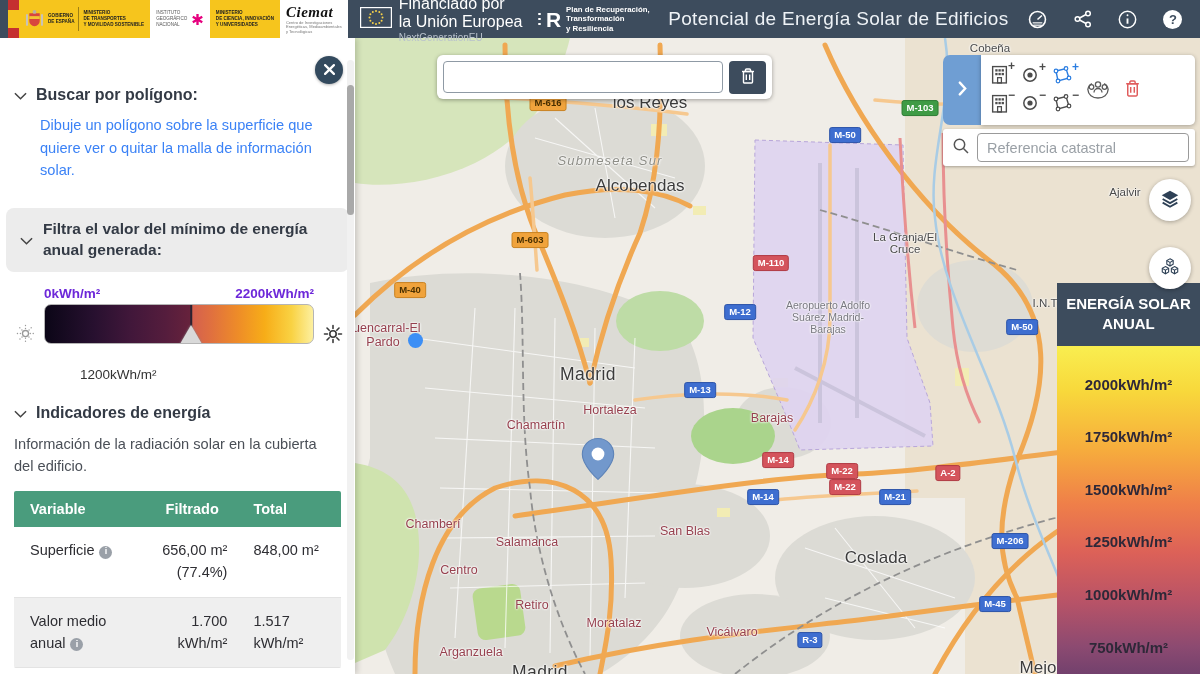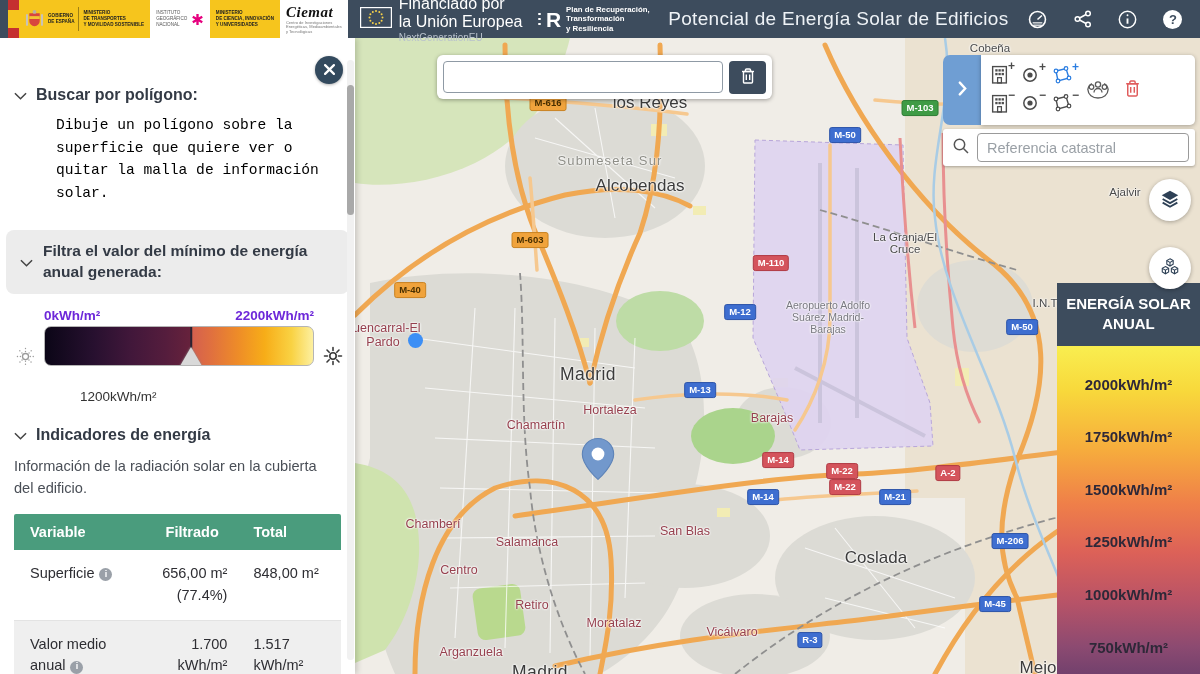--- a/index.html
+++ b/index.html
@@ -34,21 +34,21 @@
 .help-circle { width:19px; height:19px; border-radius:50%; background:#fff; color:#3d4c5d; font-weight:800; font-size:13px; display:flex; align-items:center; justify-content:center; }
 .help-circle::after { content:"?"; }
 
 
 .sidebar { position:absolute; top:38px; left:0; width:355px; height:636px; background:#fff; z-index:20; box-shadow:2px 0 6px rgba(0,0,0,.18); padding-top:40px; overflow:hidden; }
 .close-btn { position:absolute; top:18px; right:12px; width:28px; height:28px; border-radius:50%; background:#334a5e; border:none; display:flex; align-items:center; justify-content:center; cursor:pointer; box-shadow:0 1px 3px rgba(0,0,0,.3); }
 .sbar { position:absolute; top:22px; right:1px; width:7px; height:600px; background:#f1f1f1; border-radius:4px; }
 .sbar .thumb { position:absolute; top:25px; left:0; width:7px; height:130px; background:#a9a9a9; border-radius:4px; }
 .sec-head { display:flex; align-items:center; gap:9px; padding-left:14px; margin-top:8px; }
 .sec-head h3 { font-size:16px; font-weight:700; color:#333a45; }
-.desc { font-size:14.6px; color:#000000; line-height:1.55; padding:10px 22px 0 56px;font-family:Liberation Mono, monospace; }
+.desc { font-size:14.6px; color:#3b82f6; line-height:1.55; padding:10px 22px 0 40px; }
 .filter-box { display:flex; align-items:center; gap:10px; background:#ececec; border-radius:8px; margin:26px 6px 0 6px; padding:11px 16px 11px 14px; cursor:pointer; }
 .filter-box h3 { font-size:15.5px; font-weight:700; color:#333a45; line-height:1.35; }
 .slider-row { display:flex; align-items:center; margin:14px 12px 0 16px; gap:9px; }
 .slider-col { flex:1; position:relative; }
 .slider-labels { display:flex; justify-content:space-between; font-size:13.5px; font-weight:700; color:#6d28d9; margin-bottom:3px; }
 .grad-bar { position:relative; height:40px; border:1px solid #b5b5b5; border-radius:7px; overflow:hidden;
   background:linear-gradient(90deg,#0b0617 0%,#27102f 18%,#41173a 32%,#551d3d 45%,#67223c 54.4%,#d4604f 54.7%,#e0703f 62%,#ee8c28 72%,#f7ad18 82%,#f9d243 92%,#fdf0a0 100%); cursor:pointer; }
 .grad-divider { position:absolute; top:0; width:1.5px; height:100%; background:#2b2330; transform:translateX(-50%); }
 .thumb-tri { position:absolute; bottom:-1px; width:0; height:0; transform:translateX(-50%); border-left:11px solid transparent; border-right:11px solid transparent; border-bottom:19px solid #d9d9d9; filter:drop-shadow(0 0 1px #888); cursor:grab; }
 .slider-value { text-align:center; font-size:13.5px; color:#333; margin-top:23px; width:55%; }
@@ -71,21 +71,21 @@
 
 
 .map { position:absolute; left:355px; top:38px; width:845px; height:636px; overflow:hidden; background:#f0ede7; cursor:grab; }
 .map-svg { position:absolute; left:0; top:0; z-index:0; }
 .labels-layer { position:absolute; left:0; top:0; width:845px; height:636px; z-index:1; pointer-events:none; }
 .mlab { position:absolute; transform:translate(-50%,-50%); white-space:pre-line; text-align:center; text-shadow:0 0 2px #fff,0 0 2px #fff,0 0 3px #fff; }
 .mlab.city { font-size:17px; color:#3c3c3c; }
 .mlab.city-sm { font-size:11.5px; color:#4a4a4a; }
 .mlab.city-lg { font-size:17.5px; color:#3a3a3a; letter-spacing:.4px; }
 .mlab.district { font-size:12.5px; color:#96404e; }
-.mlab.terrain { font-size:13px; color:#8d8d86; letter-spacing:1.2px; }
+.mlab.terrain { font-size:13px; color:#8d8d86; font-style:italic; letter-spacing:1.2px; }
 .mlab.poi { font-size:10.5px; color:#77777f; }
 .shield { position:absolute; transform:translate(-50%,-50%); font-size:9.5px; font-weight:bold; padding:1px 4px; border-radius:2.5px; line-height:1.25; }
 .shield.blue { background:#3e6ed0; color:#fff; border:1px solid #2b53a8; }
 .shield.red { background:#d4545c; color:#fff; border:1px solid #b03a44; }
 .shield.orange { background:#f0a33c; color:#4a3000; border:1px solid #c98322; }
 .shield.green { background:#3f9b45; color:#fff; border:1px solid #2d7d33; }
 .blue-dot { position:absolute; left:53px; top:295px; width:15px; height:15px; border-radius:50%; background:#3d8ff5; z-index:2; }
 .pin { position:absolute; left:226px; top:400px; z-index:2; }
 
 

